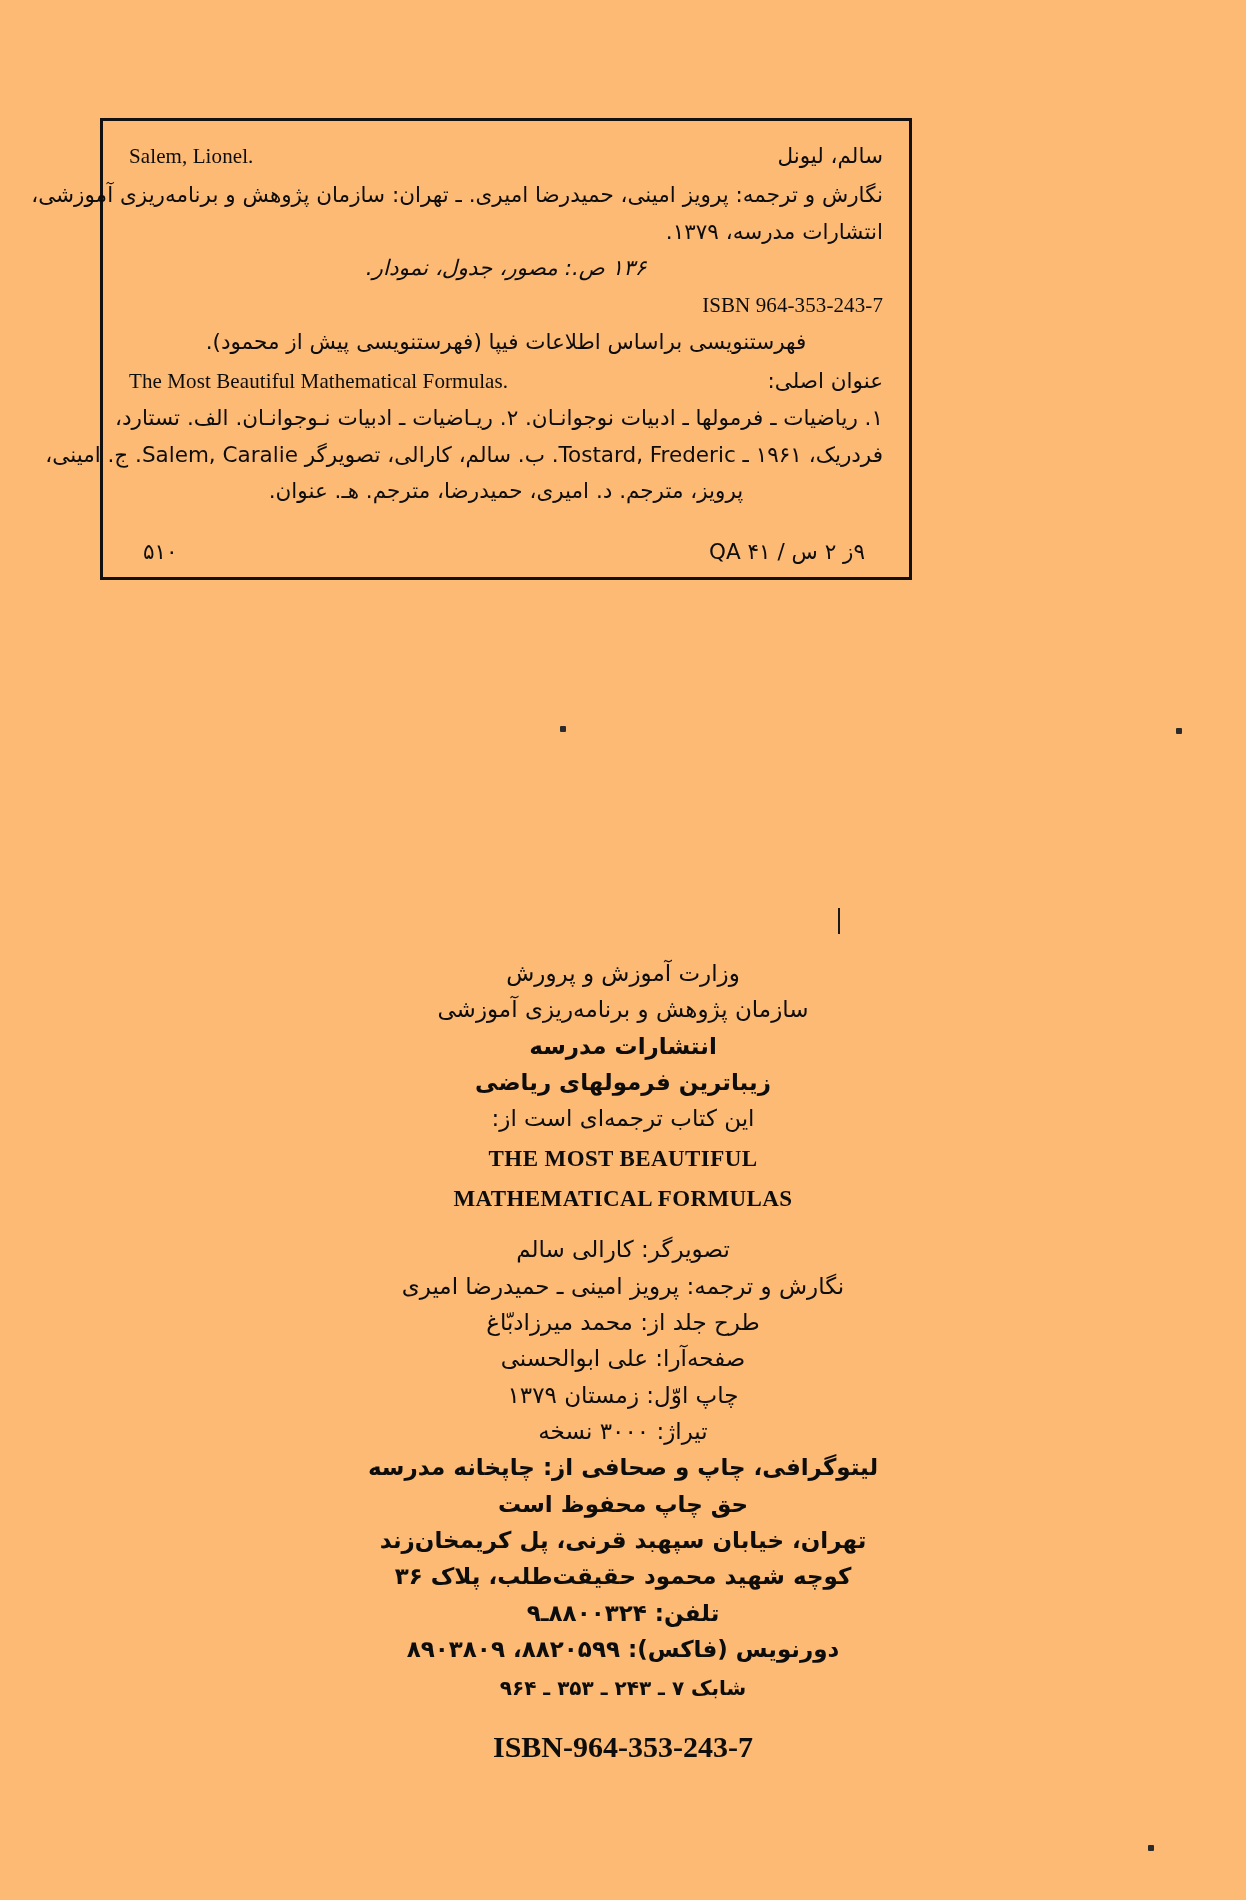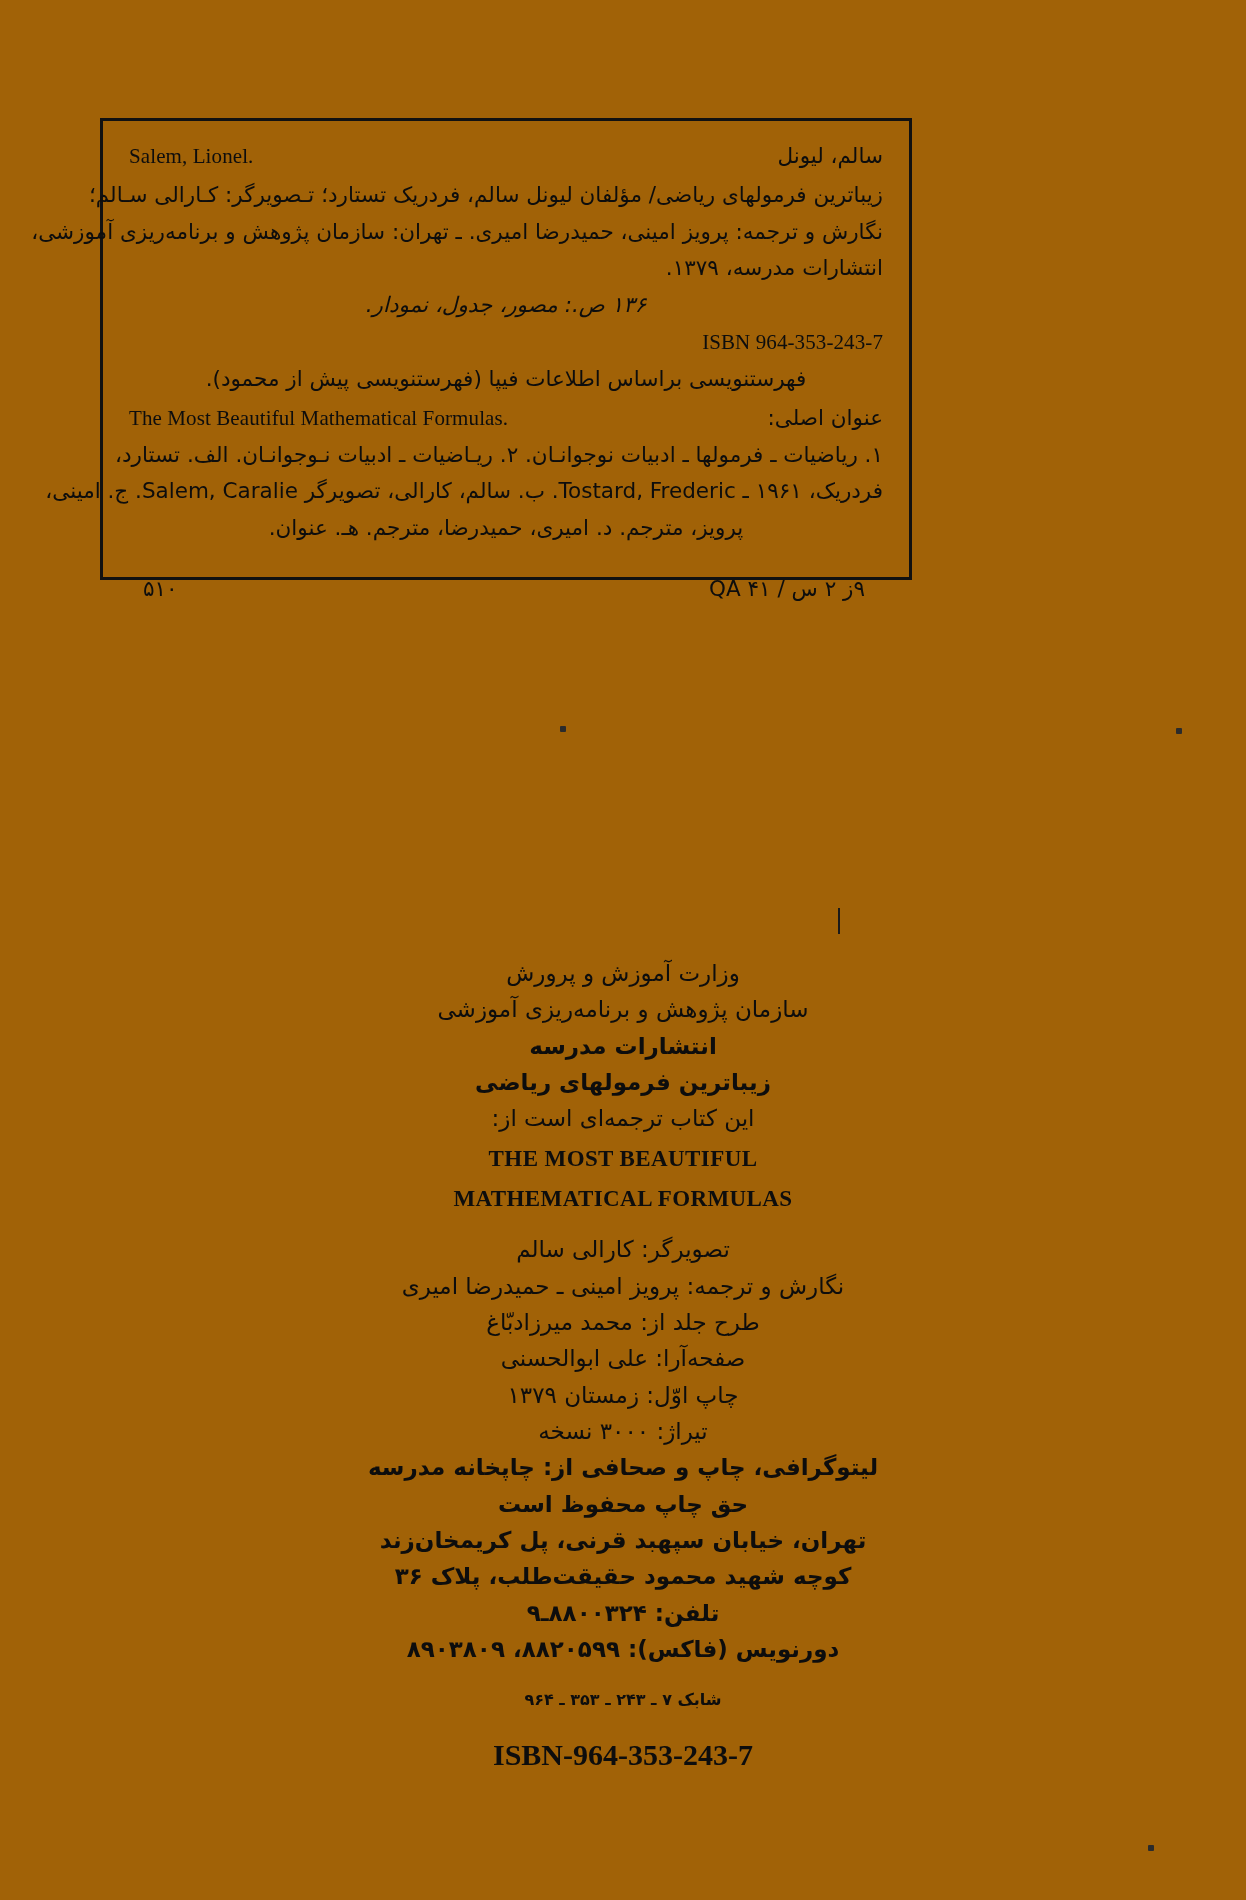--- a/index.html
+++ b/index.html
@@ -4,21 +4,21 @@
 <style>
   html, body {
     margin: 0;
     padding: 0;
     background: #ffffff;
   }
   .page {
     position: relative;
     width: 1246px;
     height: 1900px;
-    background: #a16207;
+    background: #fdba74;
     font-family: "DejaVu Sans", "Liberation Sans", sans-serif;
     color: #0d0d0d;
     overflow: hidden;
   }
 
   
   .cip-box {
     position: absolute;
     top: 118px;
     left: 100px;
@@ -128,22 +128,22 @@
     direction: ltr;
     font-size: 23px;
     letter-spacing: 0.4px;
     margin: 4px 0 2px 0;
   }
   .colophon .cl.en2 {
     margin-bottom: 14px;
   }
   .colophon .cl.isbn-fa {
     font-weight: bold;
-    font-size: 16px;
-    margin-top: 20px;
+    font-size: 20px;
+    margin-top: 6px;
     letter-spacing: 0.5px;
   }
   .colophon .cl.isbn-en {
     font-family: "Liberation Serif", "DejaVu Serif", serif;
     font-weight: bold;
     direction: ltr;
     font-size: 30px;
     margin-top: 18px;
   }
 </style>
@@ -154,21 +154,20 @@
 
   <div class="cip-box">
 
     <div class="cip-line free r-head">
       <div class="row-split">
         <span class="lat">Salem, Lionel.</span>
         <span class="fa">سالم، ليونل</span>
       </div>
     </div>
 
-    <div class="cip-line">زيباترين فرمولهاى رياضى/ مؤلفان ليونل سالم، فردريک تستارد؛ تـصويرگر: كـارالى سـالم؛</div>
     <div class="cip-line">نگارش و ترجمه: پرويز امينى، حميدرضا اميرى. ـ تهران: سازمان پژوهش و برنامه‌ريزى آموزشى،</div>
     <div class="cip-line free">انتشارات مدرسه، ١٣٧٩.</div>
 
     <div class="cip-line center-ish">١٣۶ ص.: مصور، جدول، نمودار.</div>
 
     <div class="cip-line free r-isbn">
       <span class="lat">ISBN 964-353-243-7</span>
     </div>
 
     <div class="cip-line free" style="text-align-last:center;">فهرستنويسى براساس اطلاعات فيپا (فهرستنويسى پيش از محمود).</div>

